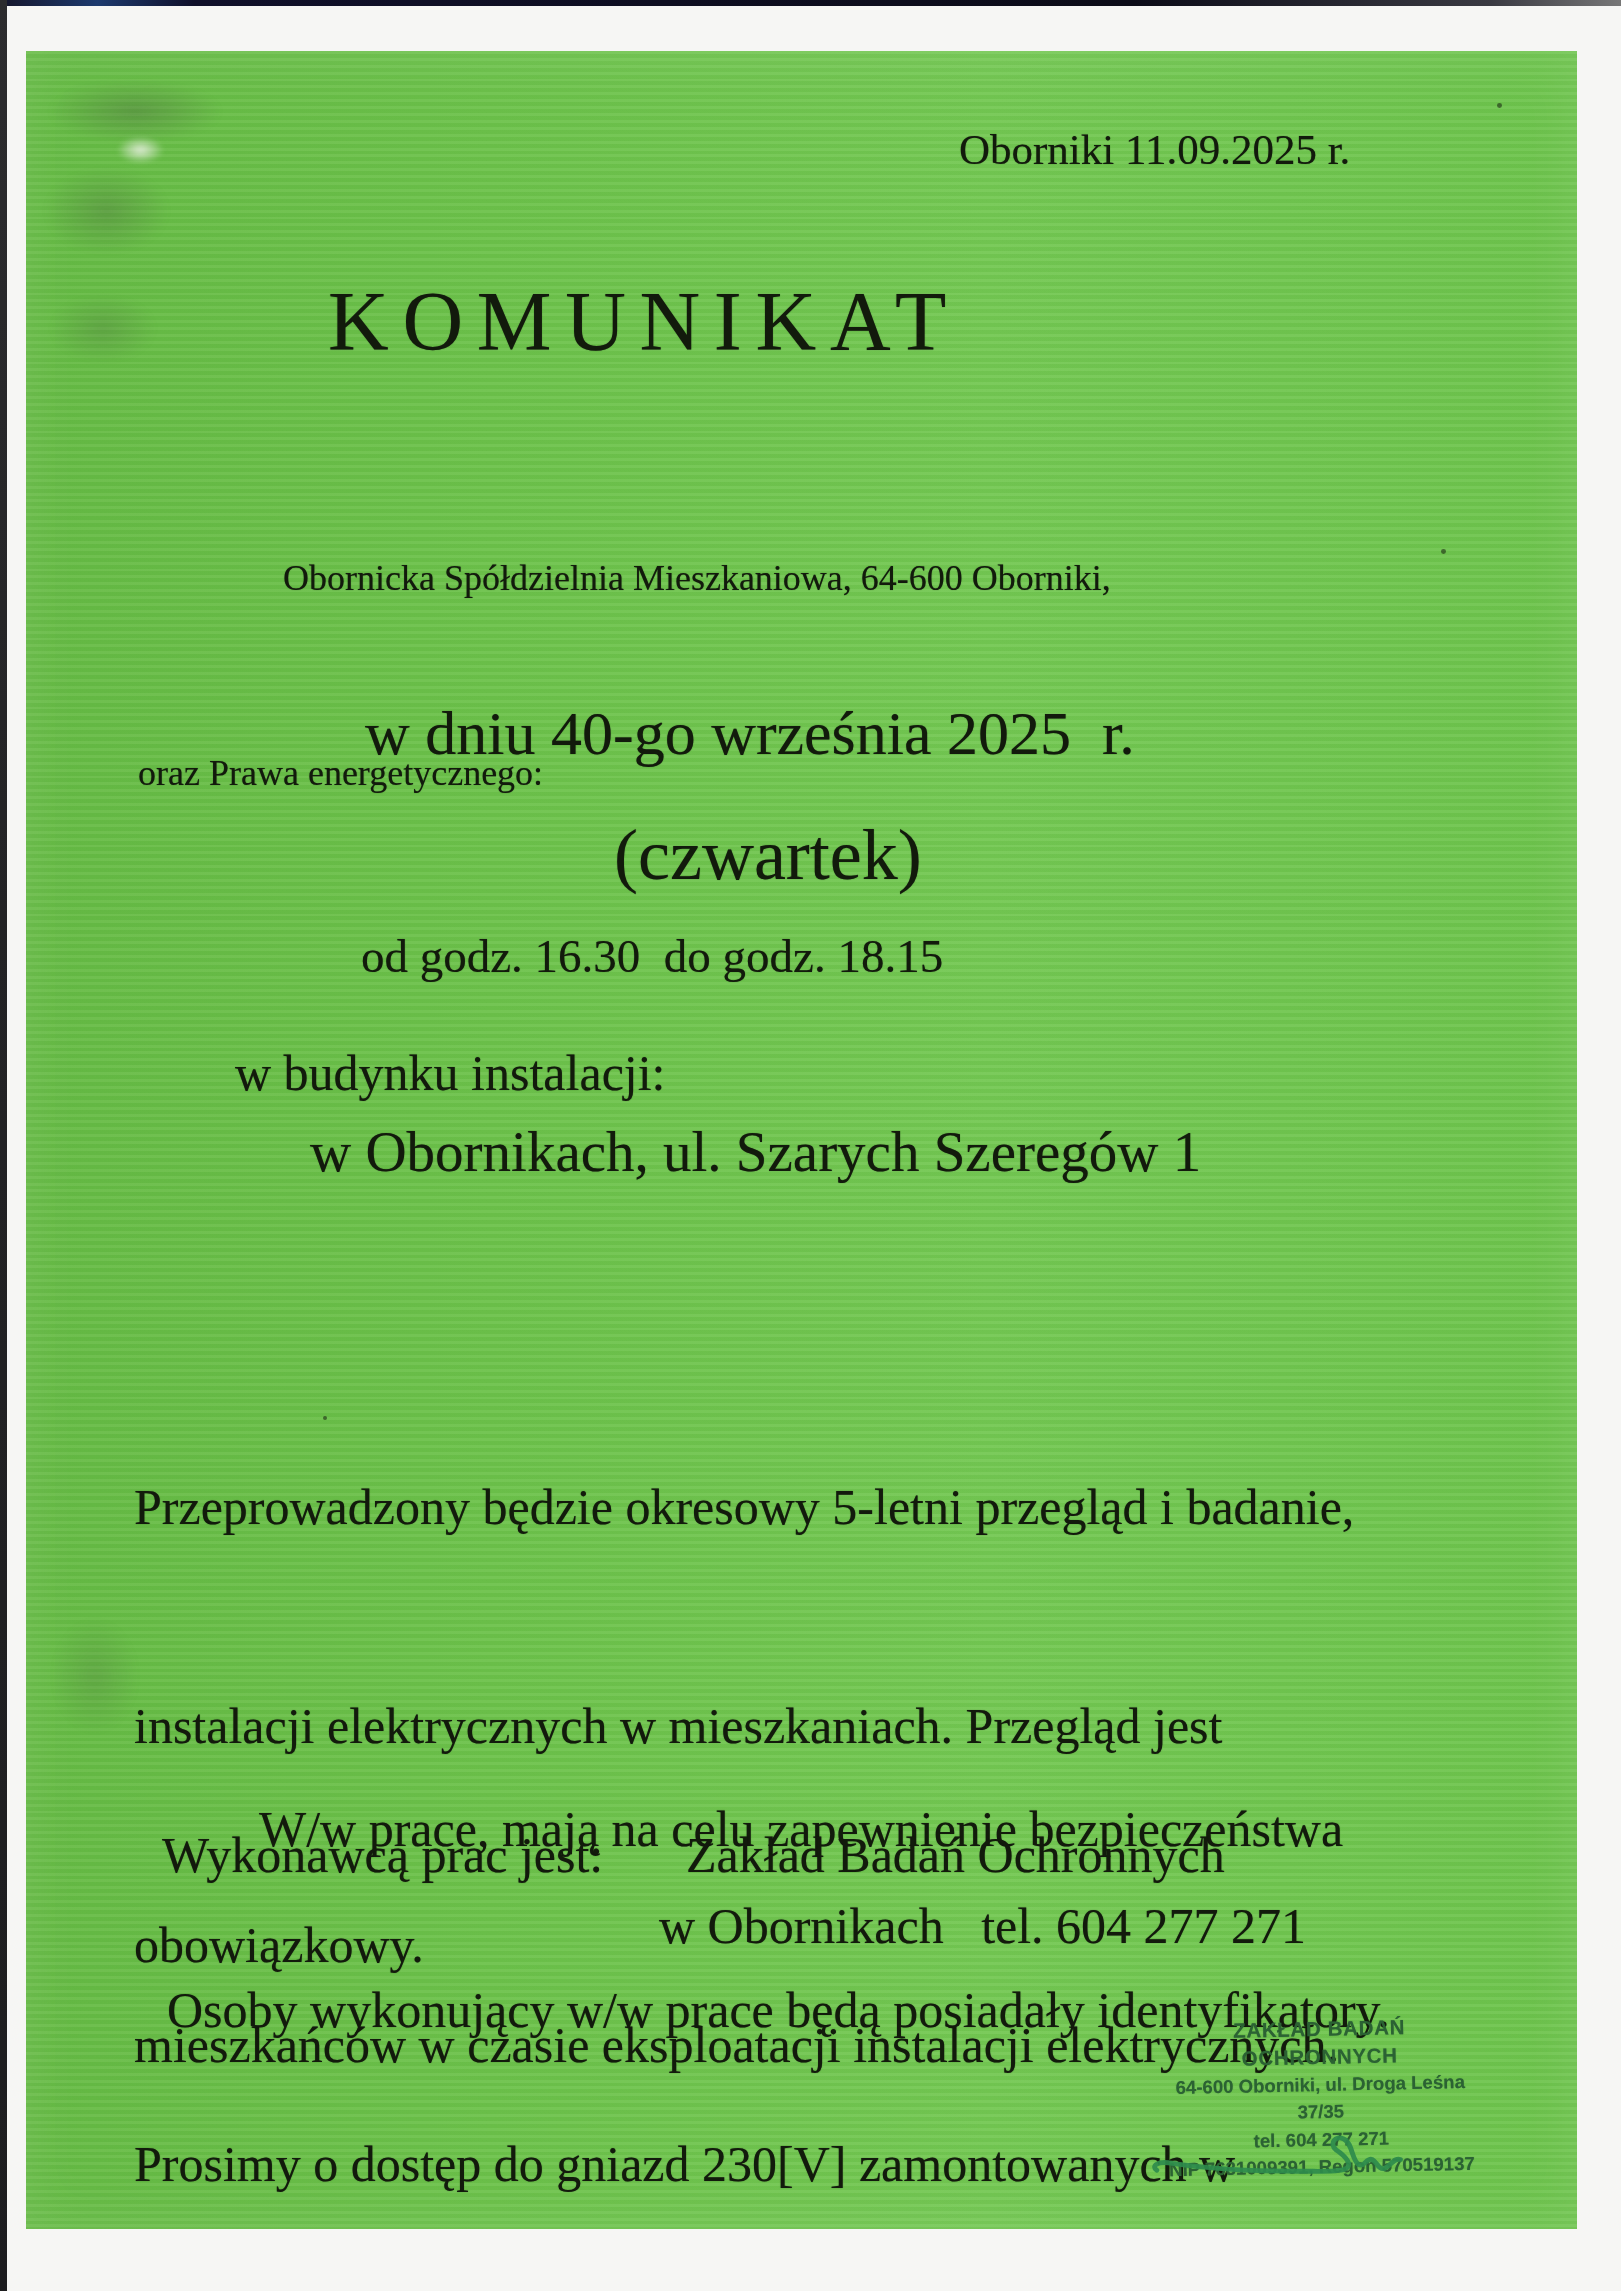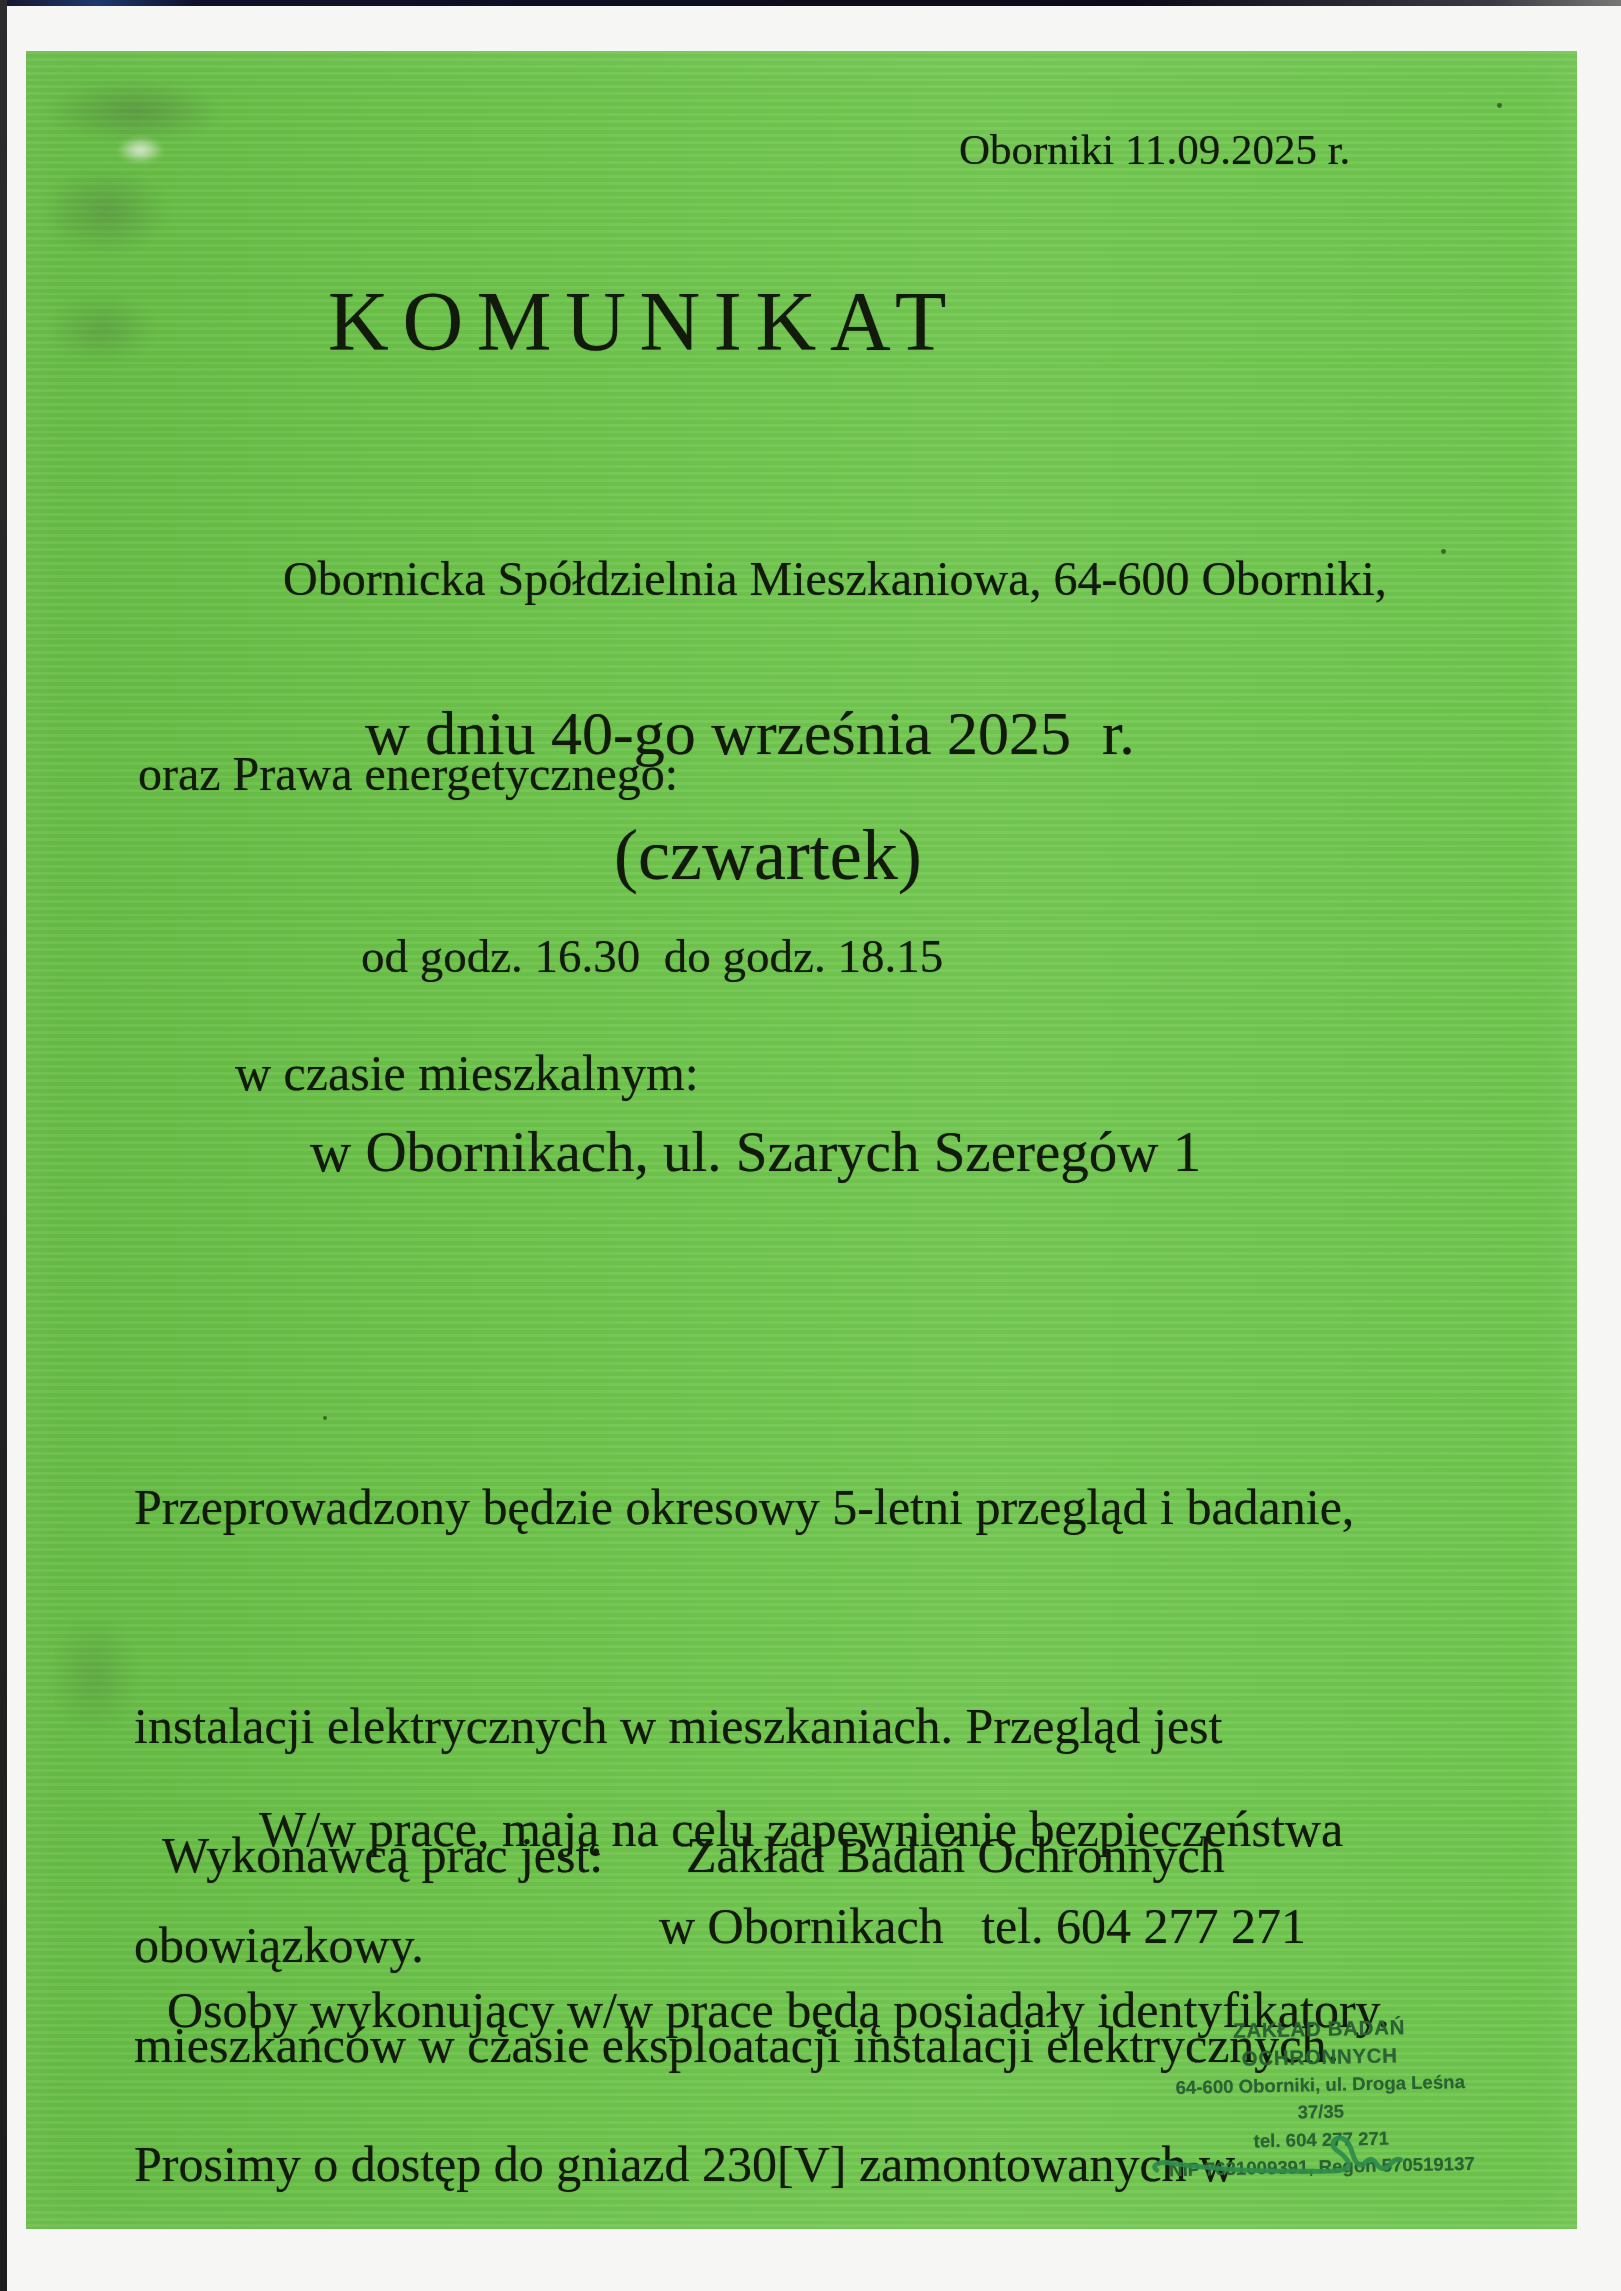--- a/index.html
+++ b/index.html
@@ -50,32 +50,32 @@
   <div class="smudge s4"></div>
   <div class="smudge s5"></div>
   <div class="speck" style="left:1497px;top:103px;"></div>
   <div class="speck" style="left:1441px;top:549px;"></div>
   <div class="speck" style="left:323px;top:1416px;width:3.9px;height:3.9px;"></div>
 
   <div class="t" style="left:959px;top:125px;font-size:43px;">Oborniki 11.09.2025 r.</div>
 
   <div class="t title" style="left:25.5px;top:274px;font-size:84px;">KOMUNIKAT</div>
 
-  <div class="t para" style="left:138px;top:416px;font-size:48px;line-height:65px;width:1362px;">
+  <div class="t para" style="left:138px;top:416px;font-size:36px;line-height:65px;width:1362px;">
     <div class="ln indent">Obornicka Spółdzielnia Mieszkaniowa, 64-600 Oborniki,</div>
     <div class="ln">oraz Prawa energetycznego:</div>
   </div>
 
   <div class="t" style="left:365px;top:698px;font-size:62px;">w dniu 40-go września 2025  r.</div>
 
   <div class="t" style="left:614px;top:814px;font-size:72px;">(czwartek)</div>
 
   <div class="t" style="left:361px;top:929px;font-size:47px;">od godz. 16.30  do godz. 18.15</div>
 
-  <div class="t" style="left:235px;top:1045px;font-size:50px;">w czasie mieszkalnym:</div>
+  <div class="t" style="left:235px;top:1045px;font-size:50px;">w budynku instalacji:</div>
 
   <div class="t" style="left:310px;top:1119px;font-size:57px;">w Obornikach, ul. Szarych Szeregów 1</div>
 
   <div class="t para" style="left:134px;top:1325px;font-size:50px;line-height:73px;width:1372px;">
     <div class="ln">Przeprowadzony będzie okresowy 5-letni przegląd i badanie,</div>
     <div class="ln">instalacji elektrycznych w mieszkaniach. Przegląd jest</div>
     <div class="ln">obowiązkowy.</div>
     <div class="ln">Prosimy o dostęp do gniazd 230[V] zamontowanych w</div>
     
   </div>

